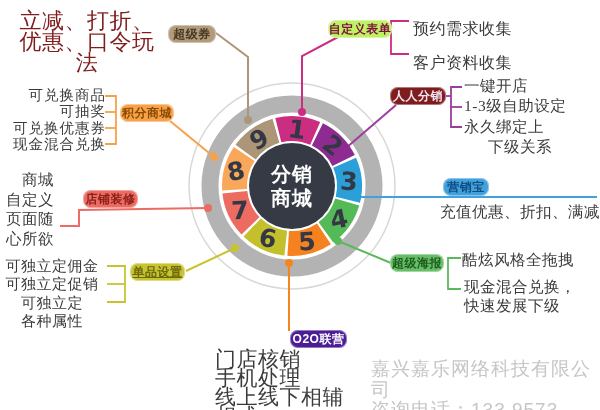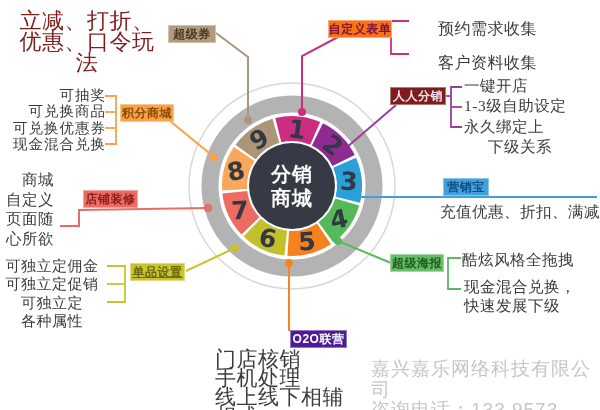--- a/index.html
+++ b/index.html
@@ -1,25 +1,25 @@
 <!DOCTYPE html>
 <html><head>
 <meta charset="utf-8">
 <style>
   html,body{margin:0;padding:0;background:#ffffff;}
   #canvas{position:relative;width:600px;height:410px;background:#ffffff;overflow:hidden;
           font-family:"Liberation Serif", serif;}
   #wheel-svg{position:absolute;left:0;top:0;z-index:0;}
-  .badge{position:absolute;z-index:2;height:18px;border-radius:0;
+  .badge{position:absolute;z-index:2;height:18px;border-radius:8px;
          display:flex;align-items:center;justify-content:center;
          font-family:"Liberation Sans", sans-serif;font-size:12px;font-weight:bold;
          letter-spacing:.5px;box-shadow:inset 0 0 0 1px rgba(255,255,255,.4);}
   .note{position:absolute;z-index:1;color:#3b3b3b;font-size:15.5px;letter-spacing:.5px;}
   .promo{left:14px;top:10px;width:146px;text-align:center;font-size:22px;line-height:21px;color:#7f1d1d;}
-  .form-items{left:413px;top:12px;font-size:16px;line-height:34px;margin-left:25px;}
+  .form-items{left:413px;top:12px;font-size:16px;line-height:34px;}
   .points-items{left:0;top:87px;width:106px;text-align:right;font-size:14.5px;line-height:16.4px;letter-spacing:1px;}
   .shop-custom{left:6px;top:170px;font-size:15.5px;line-height:19.5px;}
   .shop-custom .ind{padding-left:16px;}
   .settings-items{left:0;top:257px;width:104px;text-align:center;font-size:15px;line-height:18.4px;}
   .o2o-items{left:215px;top:350px;width:145px;text-align:left;font-size:21px;line-height:19px;}
   .poster-item1{left:462px;top:250px;}
   .poster-item23{left:464px;top:278px;line-height:18.5px;}
   .marketing-item{left:440px;top:202px;}
   .dist-items{left:464px;top:76px;line-height:20.3px;}
   .dist-items .ind{padding-left:24px;}
@@ -104,21 +104,21 @@
     </g>
 
     <circle cx="292" cy="186" r="43" fill="#363a45"></circle>
     <g fill="#ffffff" font-family="Liberation Sans, sans-serif" font-size="20" font-weight="bold" text-anchor="middle" letter-spacing="1">
       <text x="292" y="181">分销</text>
       <text x="292" y="204.5">商城</text>
     </g>
   </svg>
 
   <div class="badge" style="left: 168px; top: 25px; width: 48px; background: rgb(177, 155, 124); color: rgb(70, 54, 31);">超级券</div>
-  <div class="badge" style="left: 328px; top: 20px; width: 64px; background: #f97316; color: rgb(125, 16, 64);">自定义表单</div>
+  <div class="badge" style="left: 328px; top: 20px; width: 64px; background: #bef264; color: rgb(125, 16, 64);">自定义表单</div>
   <div class="badge" style="left: 390px; top: 87px; width: 56px; background: #7f1d1d; color: rgb(244, 226, 244);">人人分销</div>
   <div class="badge" style="left: 443px; top: 178px; width: 46px; background: rgb(66, 160, 221); color: rgb(14, 77, 128);">营销宝</div>
   <div class="badge" style="left: 390px; top: 254px; width: 54px; background: rgb(104, 189, 104); color: rgb(29, 92, 29);">超级海报</div>
   <div class="badge" style="left: 290px; top: 330px; width: 57px; background: #4c1d95; color: rgb(255, 255, 255);">O2O联营</div>
   <div class="badge" style="left: 130px; top: 263px; width: 55px; background: rgb(200, 196, 47); color: rgb(107, 104, 14); text-decoration: underline;">单品设置</div>
   <div class="badge" style="left: 83px; top: 190px; width: 55px; background: rgb(236, 108, 99); color: rgb(140, 33, 26);">店铺装修</div>
   <div class="badge" style="left: 120px; top: 104px; width: 54px; background: rgb(247, 161, 74); color: rgb(138, 74, 0);">积分商城</div>
 
   <div class="note promo">
     <div>立减、打折、</div>
@@ -163,22 +163,22 @@
   </div>
 
   <div class="note shop-custom">
     <div class="ind">商城</div>
     <div>自定义</div>
     <div>页面随</div>
     <div>心所欲</div>
   </div>
 
   <div class="note points-items">
+    <div>可兑换商品</div>
     <div>可抽奖</div>
-    <div>可兑换商品</div>
     <div>可兑换优惠券</div>
     <div>现金混合兑换</div>
   </div>
 
   <div class="footer">
     <div>嘉兴嘉乐网络科技有限公司</div>
     <div>咨询电话：133 9573 1155</div>
   </div>
 
 </div>

